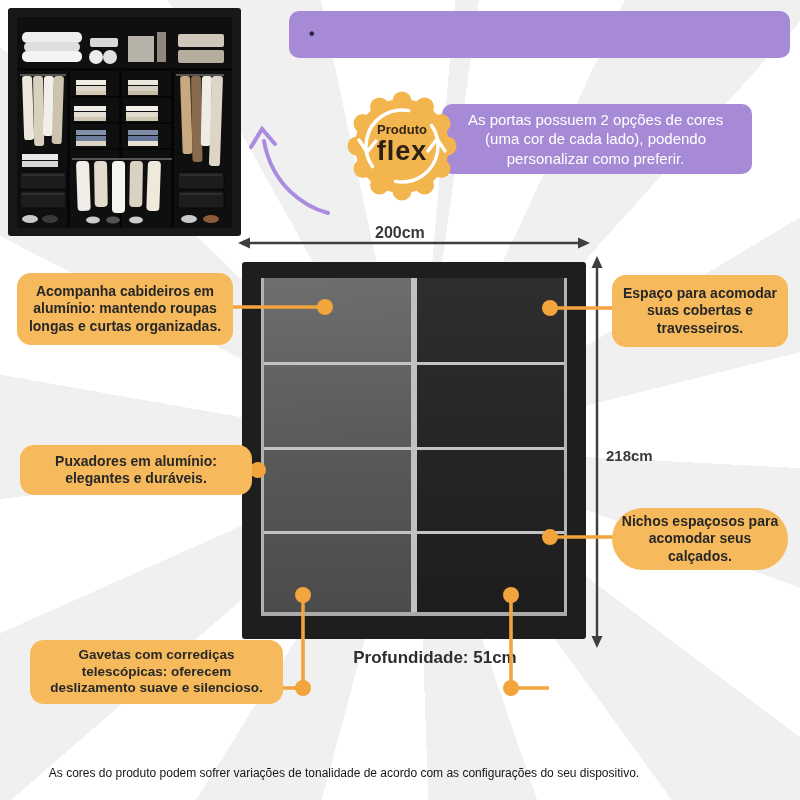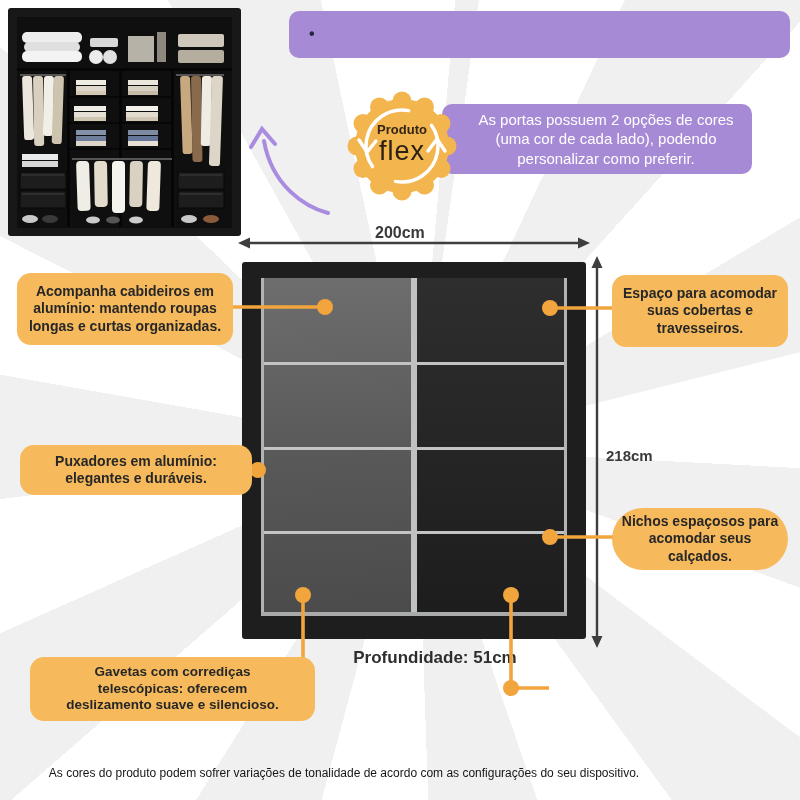--- a/index.html
+++ b/index.html
@@ -13,31 +13,31 @@
   
   .banner-top{
     left:289px;top:11px;width:501px;height:47px;background:var(--purple,#a78ad6);
     border-radius:10px;color:#2a2342;font-size:14.5px;font-weight:700;line-height:1.3;
     display:flex;align-items:center;padding:4px 10px 4px 20px;box-sizing:border-box;z-index:4;
   }
   .banner-top .bullet{margin-right:9px;font-size:16px;}
   .flex-banner{
     left:442px;top:104px;width:310px;height:70px;background:var(--purple,#a78ad6);
     border-radius:10px;color:#ffffff;font-size:15px;font-weight:400;line-height:1.3;
-    display:flex;align-items:center;justify-content:center;text-align:center;
+    display:flex;align-items:center;text-align:center;
     padding:4px 8px 4px 26px;box-sizing:border-box;z-index:4;
   }
 
   
   .badge{left:347px;top:91px;width:110px;height:110px;z-index:7;}
   .badge svg{position:absolute;left:0;top:0;}
   .badge .t1{position:absolute;left:0;top:31px;width:110px;text-align:center;
     font-size:13px;font-weight:700;color:#33251a;z-index:2;}
   .badge .t2{position:absolute;left:0;top:45px;width:110px;text-align:center;
-    font-size:27px;font-weight:400;color:#2b2014;letter-spacing:1px;z-index:2;}
+    font-size:27px;font-weight:700;color:#2b2014;letter-spacing:1px;z-index:2;}
 
   
   .wardrobe{left:242px;top:262px;width:344px;height:377px;background:var(--frame,#1e1e1e);border-radius:3px;z-index:2;}
   .doors{position:absolute;left:19px;top:16px;width:306px;height:338px;}
   .door{position:absolute;top:0;height:334px;}
   .door-left{left:0;width:153px;background:linear-gradient(178deg,#6e6e6e 0%,#585858 55%,#4b4b4b 100%);}
   .door-right{left:153px;width:153px;background:linear-gradient(180deg,#2e2e2e 0%,#1d1d1d 100%);}
   .hdiv{position:absolute;left:0;width:100%;height:3px;background:#c2c4c4;}
   .vstrip{position:absolute;top:0;height:334px;background:#b2b4b4;}
   .bottom-rail{position:absolute;left:0;bottom:0;width:306px;height:4px;background:#a9abab;}
@@ -52,21 +52,21 @@
   .callout{
     background:var(--callout,#f6ba5c);border-radius:14px;color:#272727;
     font-size:14px;font-weight:700;line-height:1.24;text-align:center;
     display:flex;align-items:center;justify-content:center;
     padding:6px 2px;box-sizing:border-box;z-index:6;
   }
   .c-cabideiros{left:17px;top:273px;width:216px;height:72px;}
   .c-cobertas{left:612px;top:275px;width:176px;height:72px;}
   .c-puxadores{left:20px;top:445px;width:232px;height:50px;}
   .c-nichos{left:612px;top:508px;width:176px;height:62px;border-radius:31px;}
-  .c-gavetas{left:30px;top:657px;width:285px;height:64px;font-size:13.5px;}
+  .c-gavetas{left:30px;top:640px;width:253px;height:64px;font-size:13.5px;}
   .c-portas{left:548px;top:657px;width:224px;height:64px;}
 
   
   .overlay{left:0;top:0;z-index:5;pointer-events:none;}
   .dimline{stroke:var(--arrow,#3e3e3e);stroke-width:2.4;}
   .dimhead{fill:var(--arrow,#3e3e3e);}
   .oline{stroke:var(--connector,#f2a43d);stroke-width:3.6;}
   .dot{fill:var(--connector,#f2a43d);}
   .purple-arrow{stroke:#a98ce0;stroke-width:4;fill:none;stroke-linecap:round;}
 

